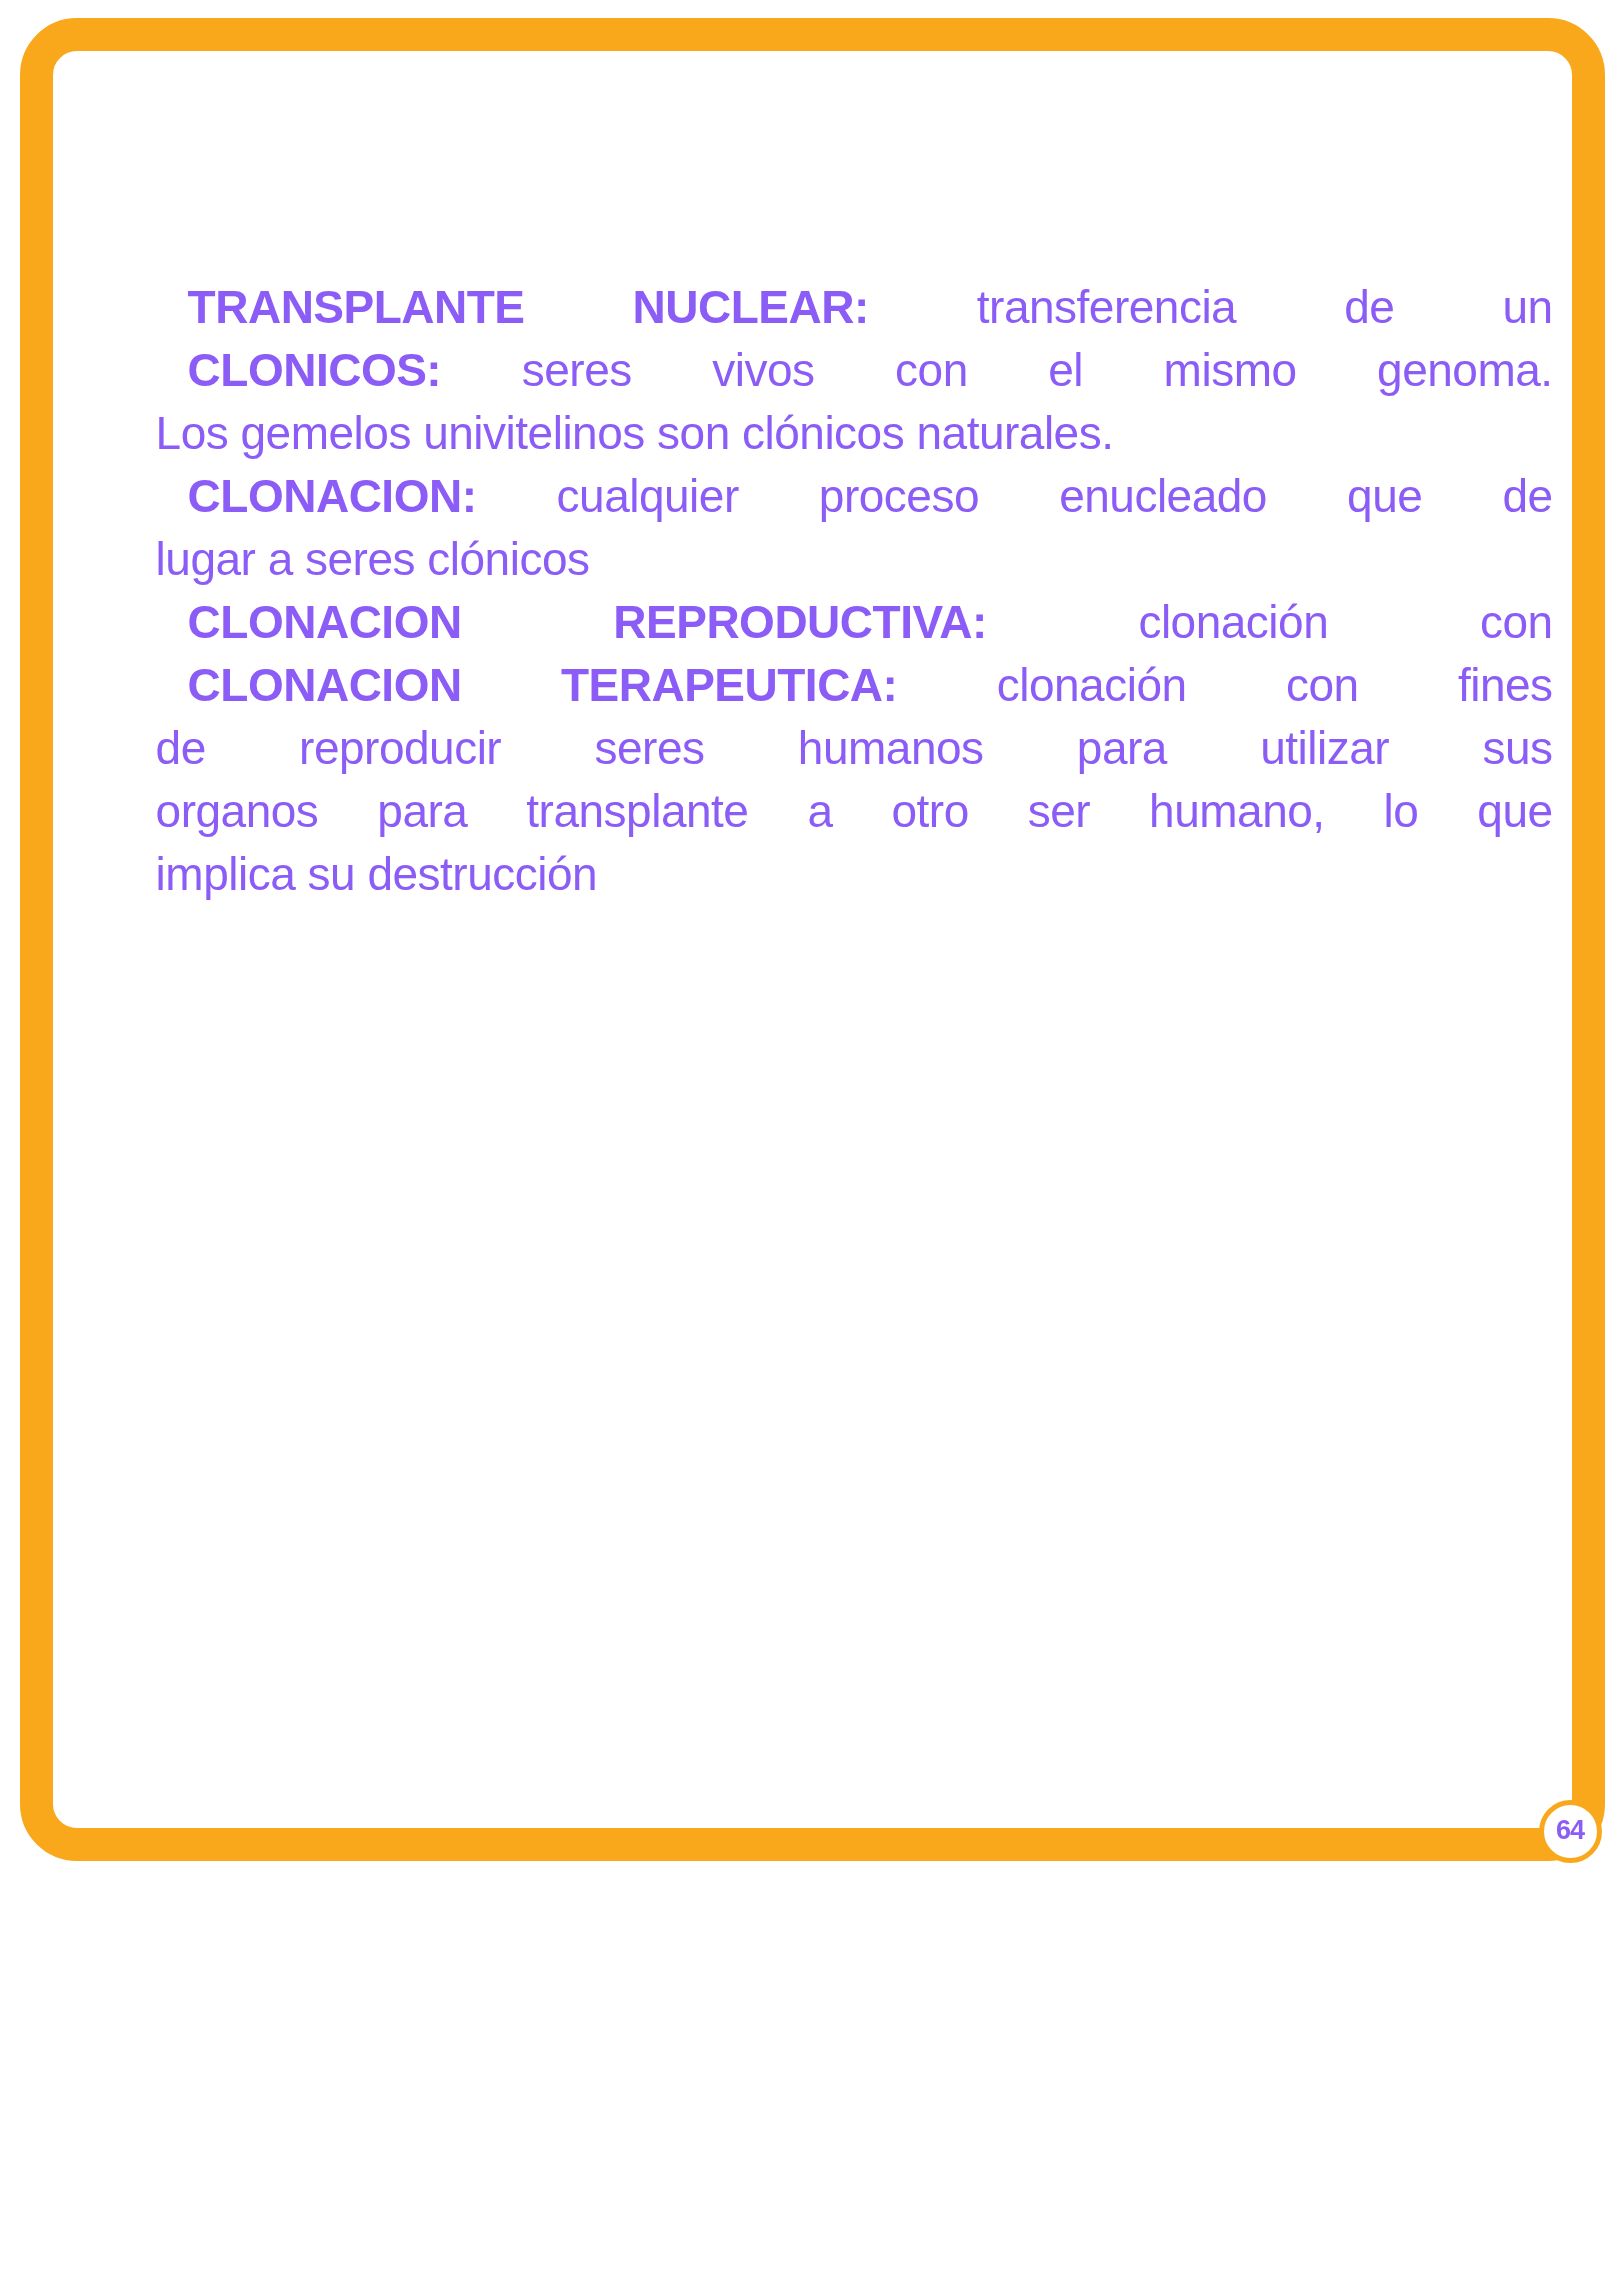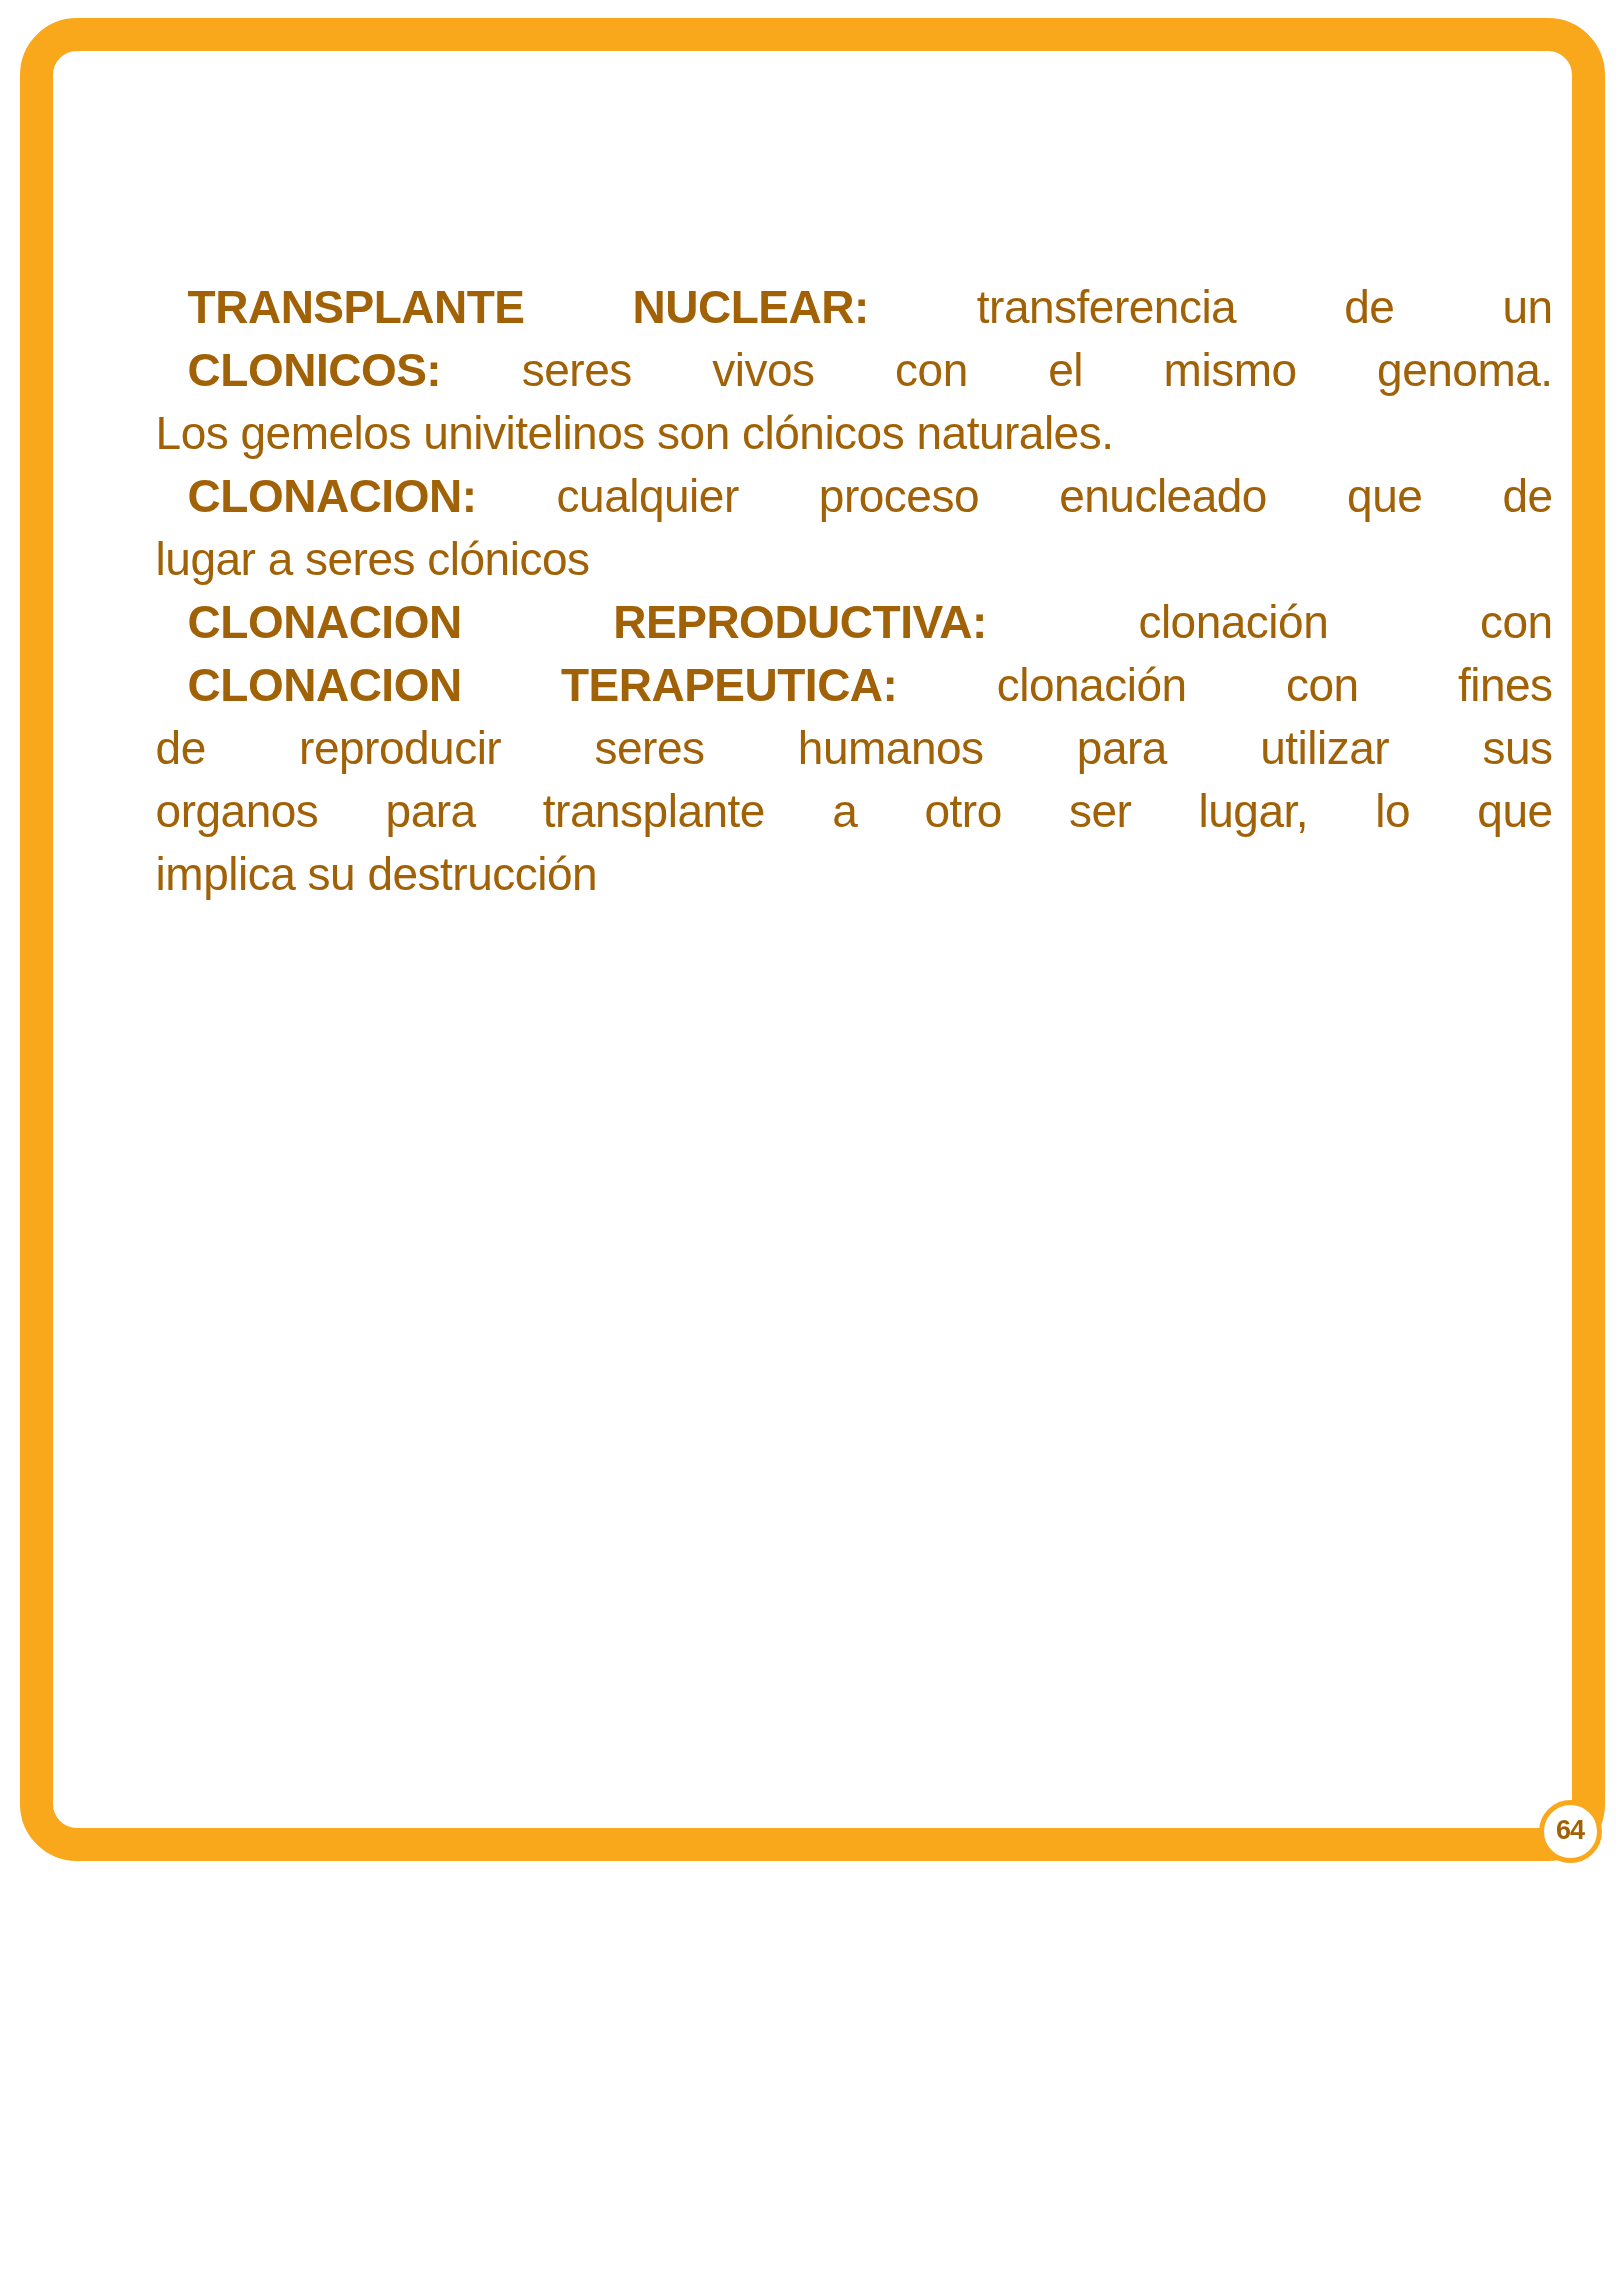--- a/index.html
+++ b/index.html
@@ -7,21 +7,21 @@
     padding: 0;
     background: #ffffff;
   }
   .page {
     position: relative;
     width: 1620px;
     height: 2293px;
     background: #ffffff;
     overflow: hidden;
     font-family: "Liberation Sans", sans-serif;
-    color: #a16207;
+    color: #8b5cf6;
   }
   .frame {
     position: absolute;
     left: 19.6px;
     top: 17.6px;
     width: 1585px;
     height: 1843px;
     box-sizing: border-box;
     border: 33px solid var(--accent, #F9A81C);
     border-radius: 57px;
@@ -81,21 +81,21 @@
 
     <div class="textcol">
       <div class="ln j ind"><b>TRANSPLANTE NUCLEAR:</b><span> transferencia de un</span></div>
       <div class="ln j ind"><b>CLONICOS:</b><span> seres vivos con el mismo genoma.</span></div>
       <div class="ln"><span>Los gemelos univitelinos son clónicos naturales.</span></div>
       <div class="ln j ind"><b>CLONACION:</b><span> cualquier proceso enucleado que de</span></div>
       <div class="ln"><span>lugar a seres clónicos</span></div>
       <div class="ln j ind"><b>CLONACION REPRODUCTIVA:</b><span> clonación con</span></div>
       <div class="ln j ind"><b>CLONACION TERAPEUTICA:</b><span> clonación con fines</span></div>
       <div class="ln j"><span>de reproducir seres humanos para utilizar sus</span></div>
-      <div class="ln j"><span>organos para transplante a otro ser lugar, lo que</span></div>
+      <div class="ln j"><span>organos para transplante a otro ser humano, lo que</span></div>
       <div class="ln"><span>implica su destrucción</span></div>
     </div>
 
     <div class="badge">
       <span>64</span>
     </div>
 
   </div>
 </div>
 

